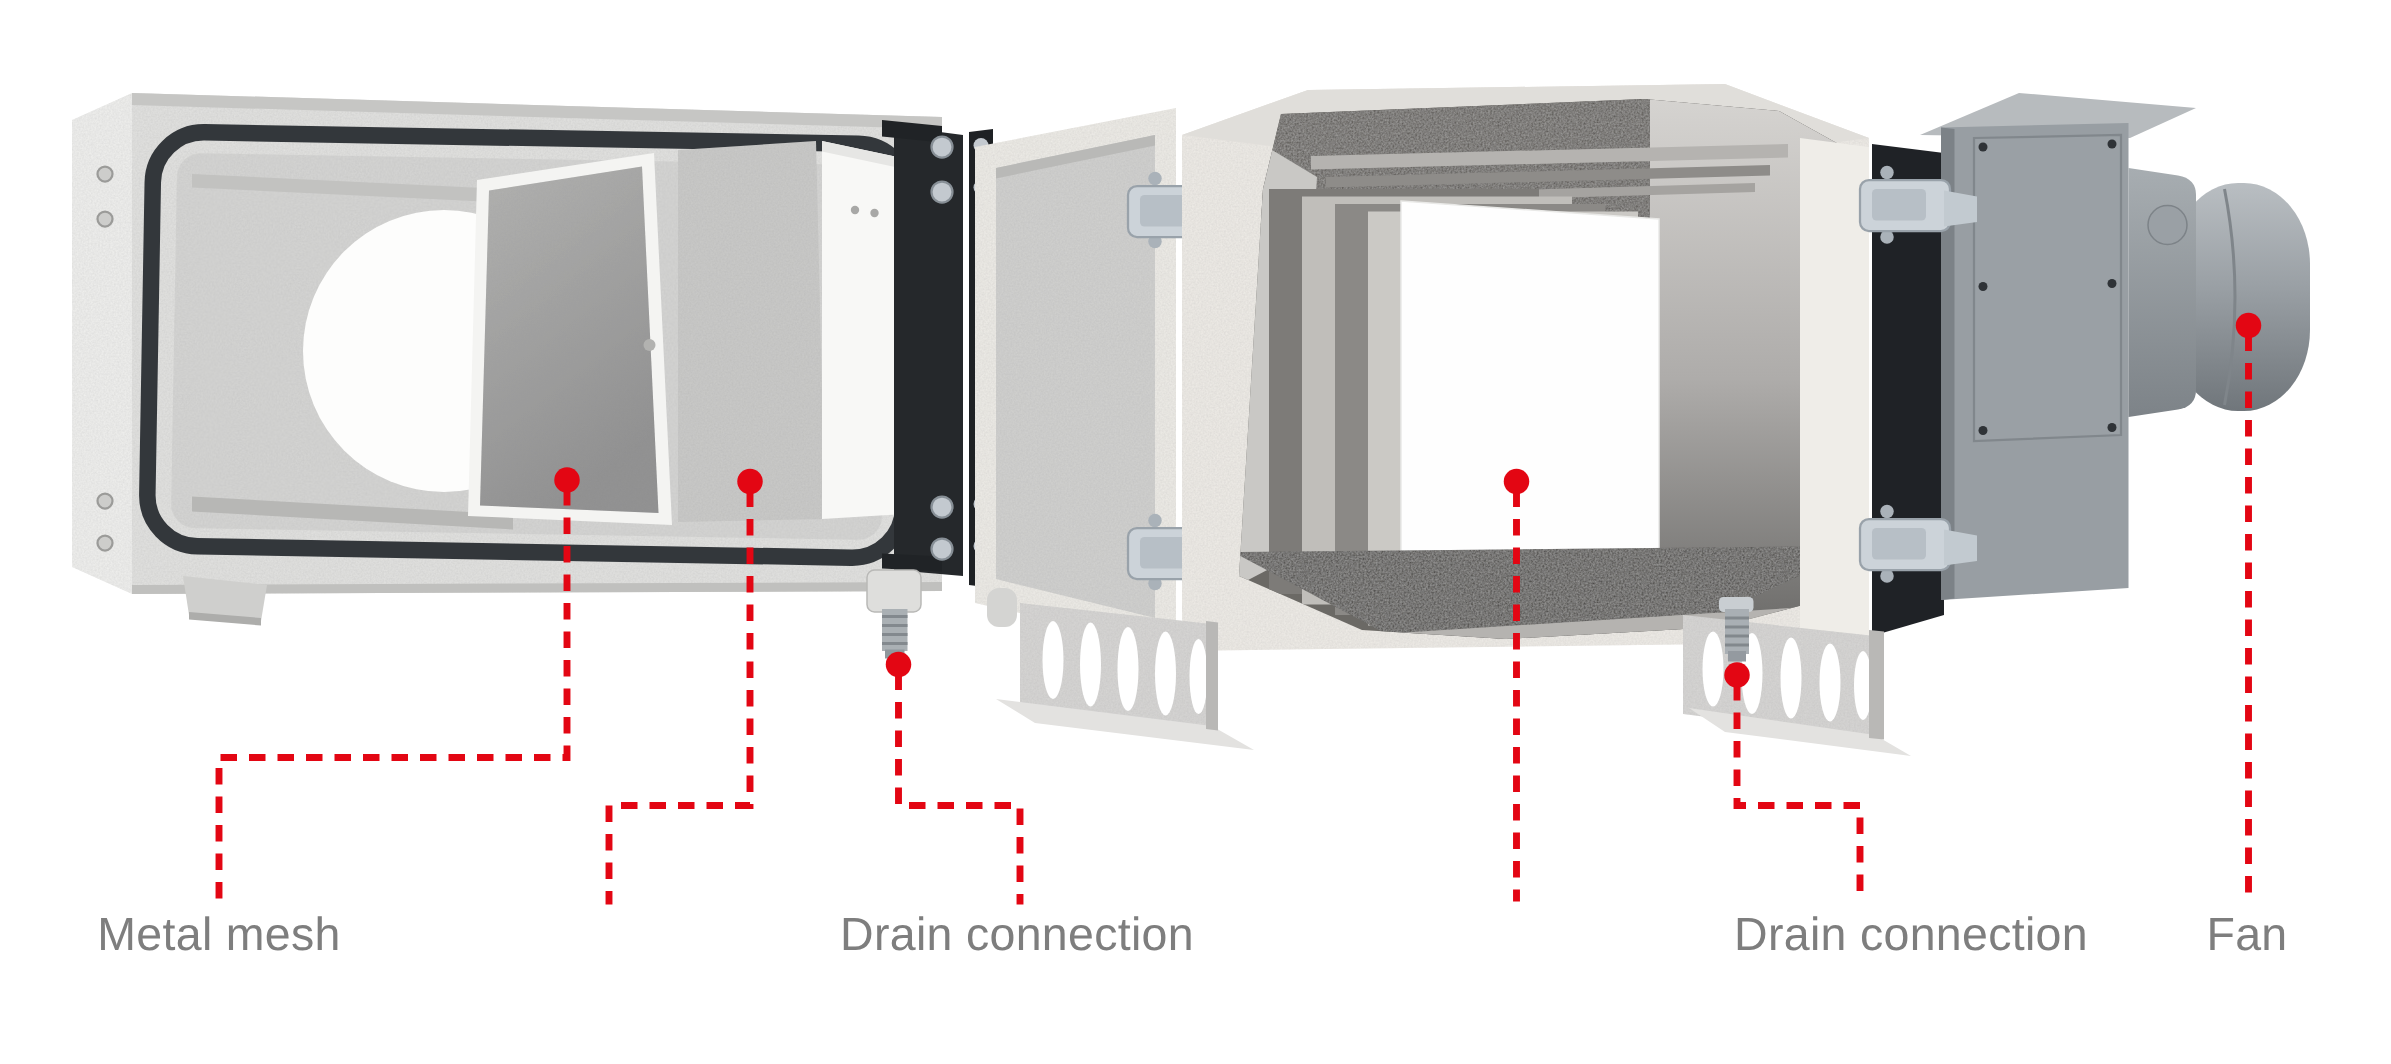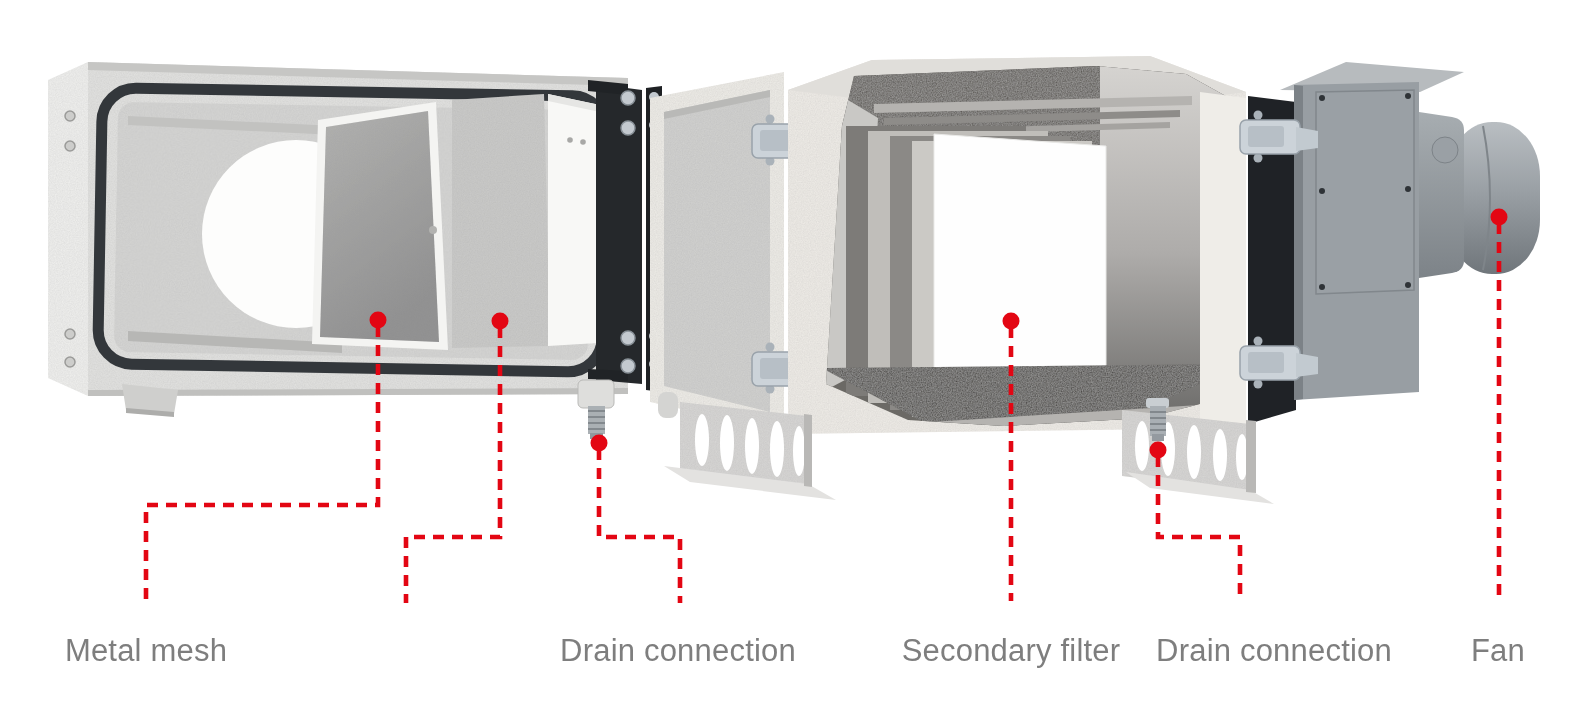--- a/index.html
+++ b/index.html
@@ -1,20 +1,20 @@
 <!DOCTYPE html>
 <html><head>
 <meta charset="utf-8">
 <title>Diagram</title>
 <style>
   html,body{margin:0;padding:0;background:#ffffff;}
   #stage{position:relative;width:1594px;height:709px;background:#ffffff;overflow:hidden;
          font-family:"Liberation Sans",sans-serif;}
   #art{position:absolute;left:0;top:0;}
-  .lbl{position:absolute;top:632px;transform:translateX(-50%);
+  .lbl{position:absolute;top:604px;transform:translateX(-50%);
        font-size:31px;line-height:38px;color:#7e7e7e;letter-spacing:0.2px;
        white-space:nowrap;font-family:"Liberation Sans",sans-serif;}
 </style>
 </head>
 <body>
 
 <div id="stage">
 
 <svg id="art" width="1594" height="709" viewBox="0 0 1594 709">
   <defs>
@@ -272,17 +272,16 @@
     <circle cx="500" cy="321" r="8.5"></circle>
     <circle cx="599" cy="443" r="8.5"></circle>
     <circle cx="1011" cy="321" r="8.5"></circle>
     <circle cx="1158" cy="450" r="8.5"></circle>
     <circle cx="1499" cy="217" r="8.5"></circle>
   </g>
 </svg>
 
 <div class="lbl" style="left:146px">Metal mesh</div>
 <div class="lbl" style="left:678px">Drain connection</div>
-<div class="lbl" style="left:1011px">Secondary filter</div>
 <div class="lbl" style="left:1274px">Drain connection</div>
 <div class="lbl" style="left:1498px">Fan</div>
 
 </div>
 
 </body></html>

